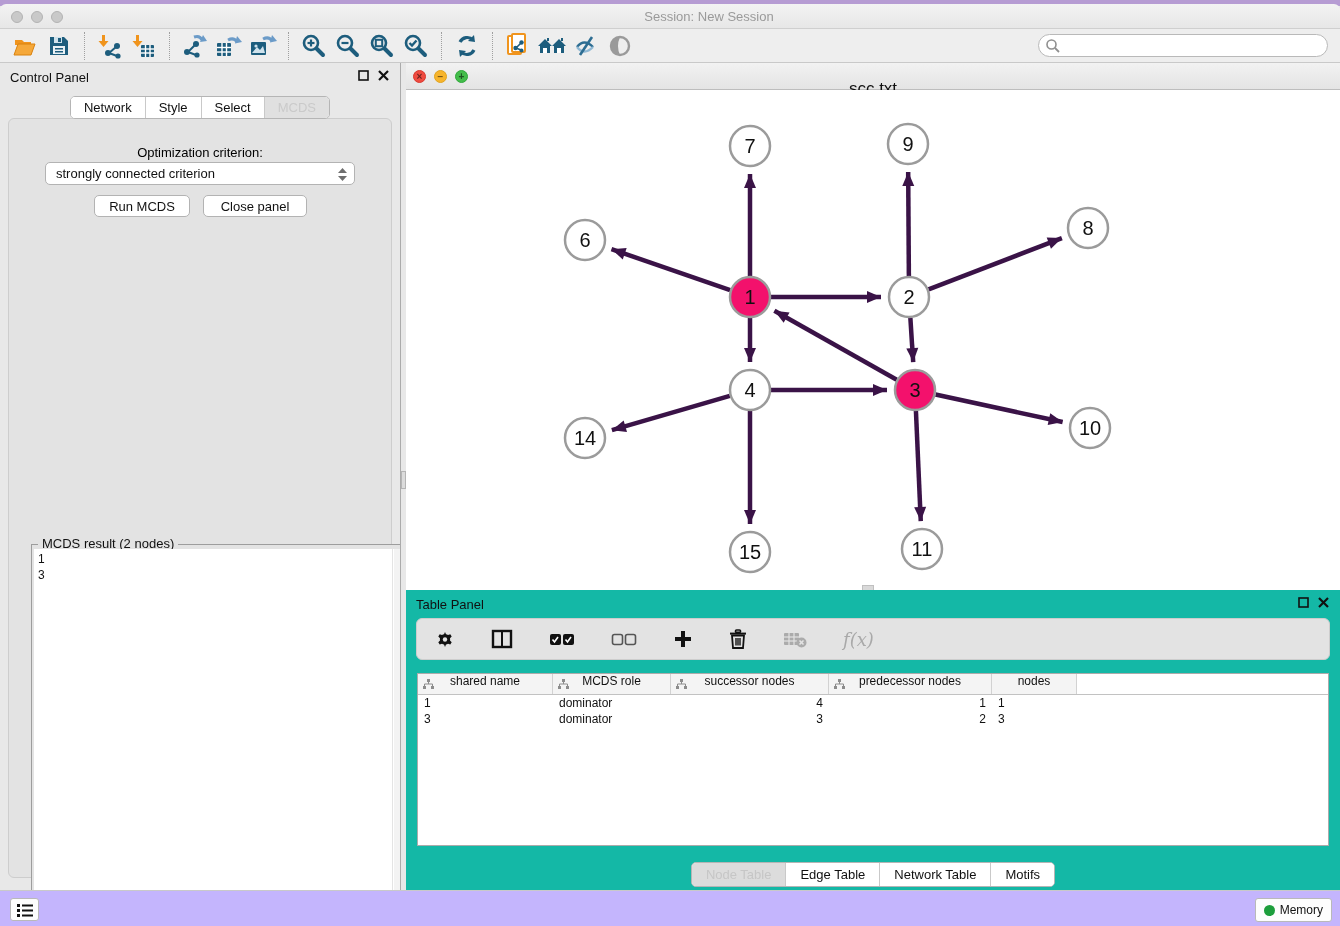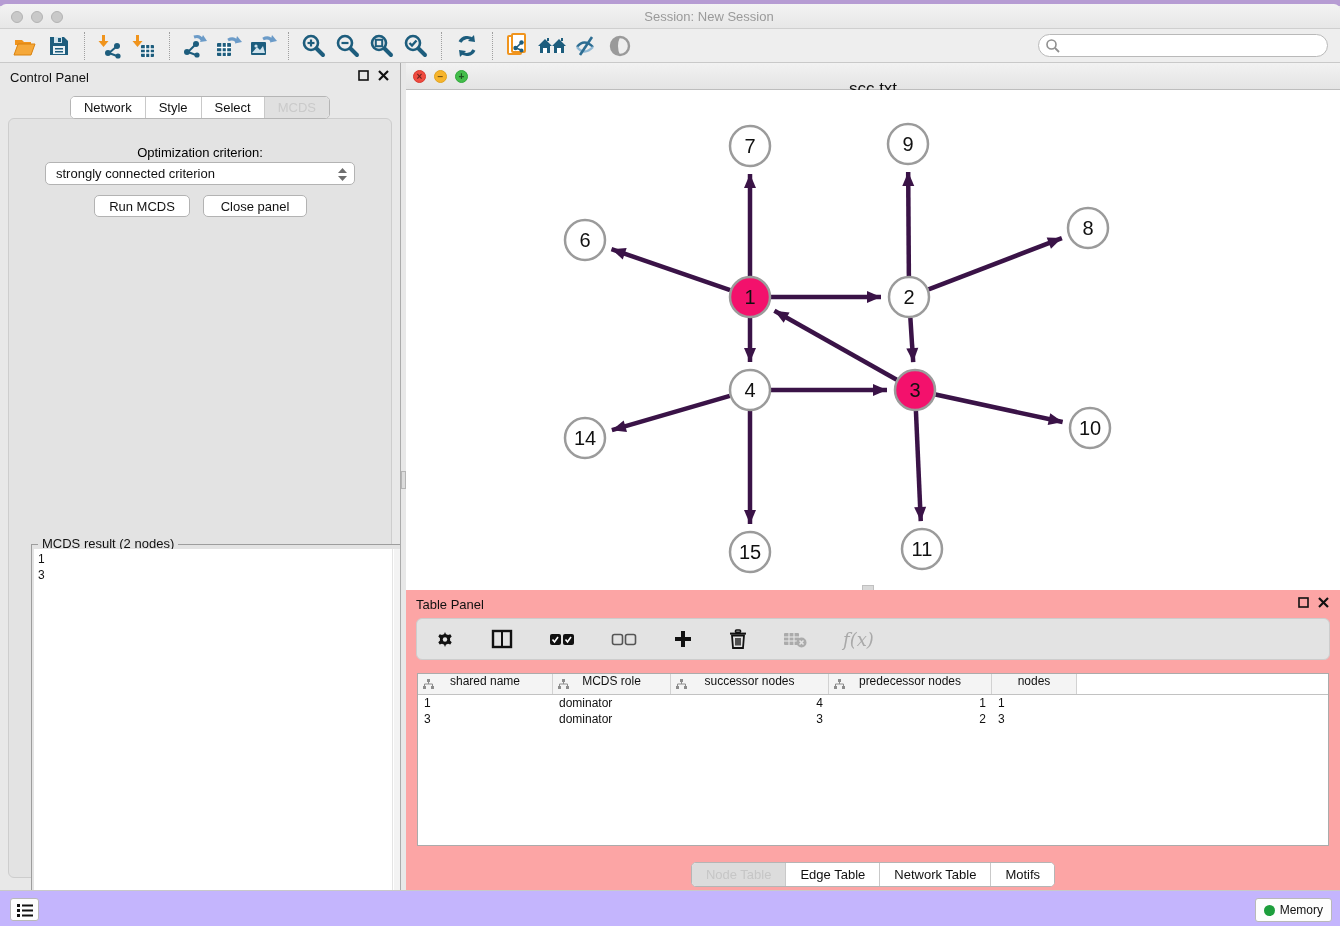--- a/index.html
+++ b/index.html
@@ -52,21 +52,21 @@
   #net-titlebar { position:relative; height:27px; background:linear-gradient(#f2f2f2,#e4e4e4); border-bottom:1px solid #bdbdbd; }
   #net-title { position:absolute; width:100%; top:16px; text-align:center; font-size:17px; color:#111; }
   .tl { position:absolute; top:7px; width:13px; height:13px; border-radius:50%; font-size:10px; line-height:12px; text-align:center; color:rgba(0,0,0,.55); font-weight:bold; }
   #tl-close { left:7px;  background:#ef4b40; border:1px solid #d8382e; }
   #tl-min   { left:28px; background:#f7b42c; border:1px solid #e0a41e; }
   #tl-max   { left:49px; background:#43bd4a; border:1px solid #2fa83a; }
   #net-canvas { position:relative; width:934px; height:500px; background:#fff; }
   #h-handle { position:absolute; left:456px; bottom:-2px; width:12px; height:7px; background:#d9d9d9; border:1px solid #c0c0c0; }
 
   
-  #table-panel { left:406px; top:590px; width:934px; height:300px; background:#fca5a5; }
+  #table-panel { left:406px; top:590px; width:934px; height:300px; background:#14b8a6; }
   #tp-toolbar { position:absolute; left:10px; top:28px; width:914px; height:42px; background:#e3e3e3; border:1px solid #cdcdcd; border-radius:6px; display:flex; align-items:center; gap:36px; padding-left:18px; }
   .tp-icon { display:flex; align-items:center; justify-content:center; }
   #fx-icon { font-family:"DejaVu Serif", serif; font-style:italic; font-size:18px; color:#a9a9a9; }
   #node-table { position:absolute; left:11px; top:83px; width:912px; height:173px; background:#fff; border:1px solid #ababab; overflow:hidden; }
   #nt-header { display:flex; height:21px; border-bottom:1px solid #c2c2c2; }
   .nt-th { position:relative; background:#f4f4f4; border-right:1px solid #d2d2d2; font-size:12px; color:#111; display:flex; align-items:flex-start; justify-content:center; }
   .nt-th .th-icon { position:absolute; left:5px; top:5px; }
   .nt-row { display:flex; height:16px; font-size:12px; color:#111; }
   .nt-td { padding:1px 6px 0 6px; overflow:hidden; white-space:nowrap; }
   .ta-r { text-align:right; }

